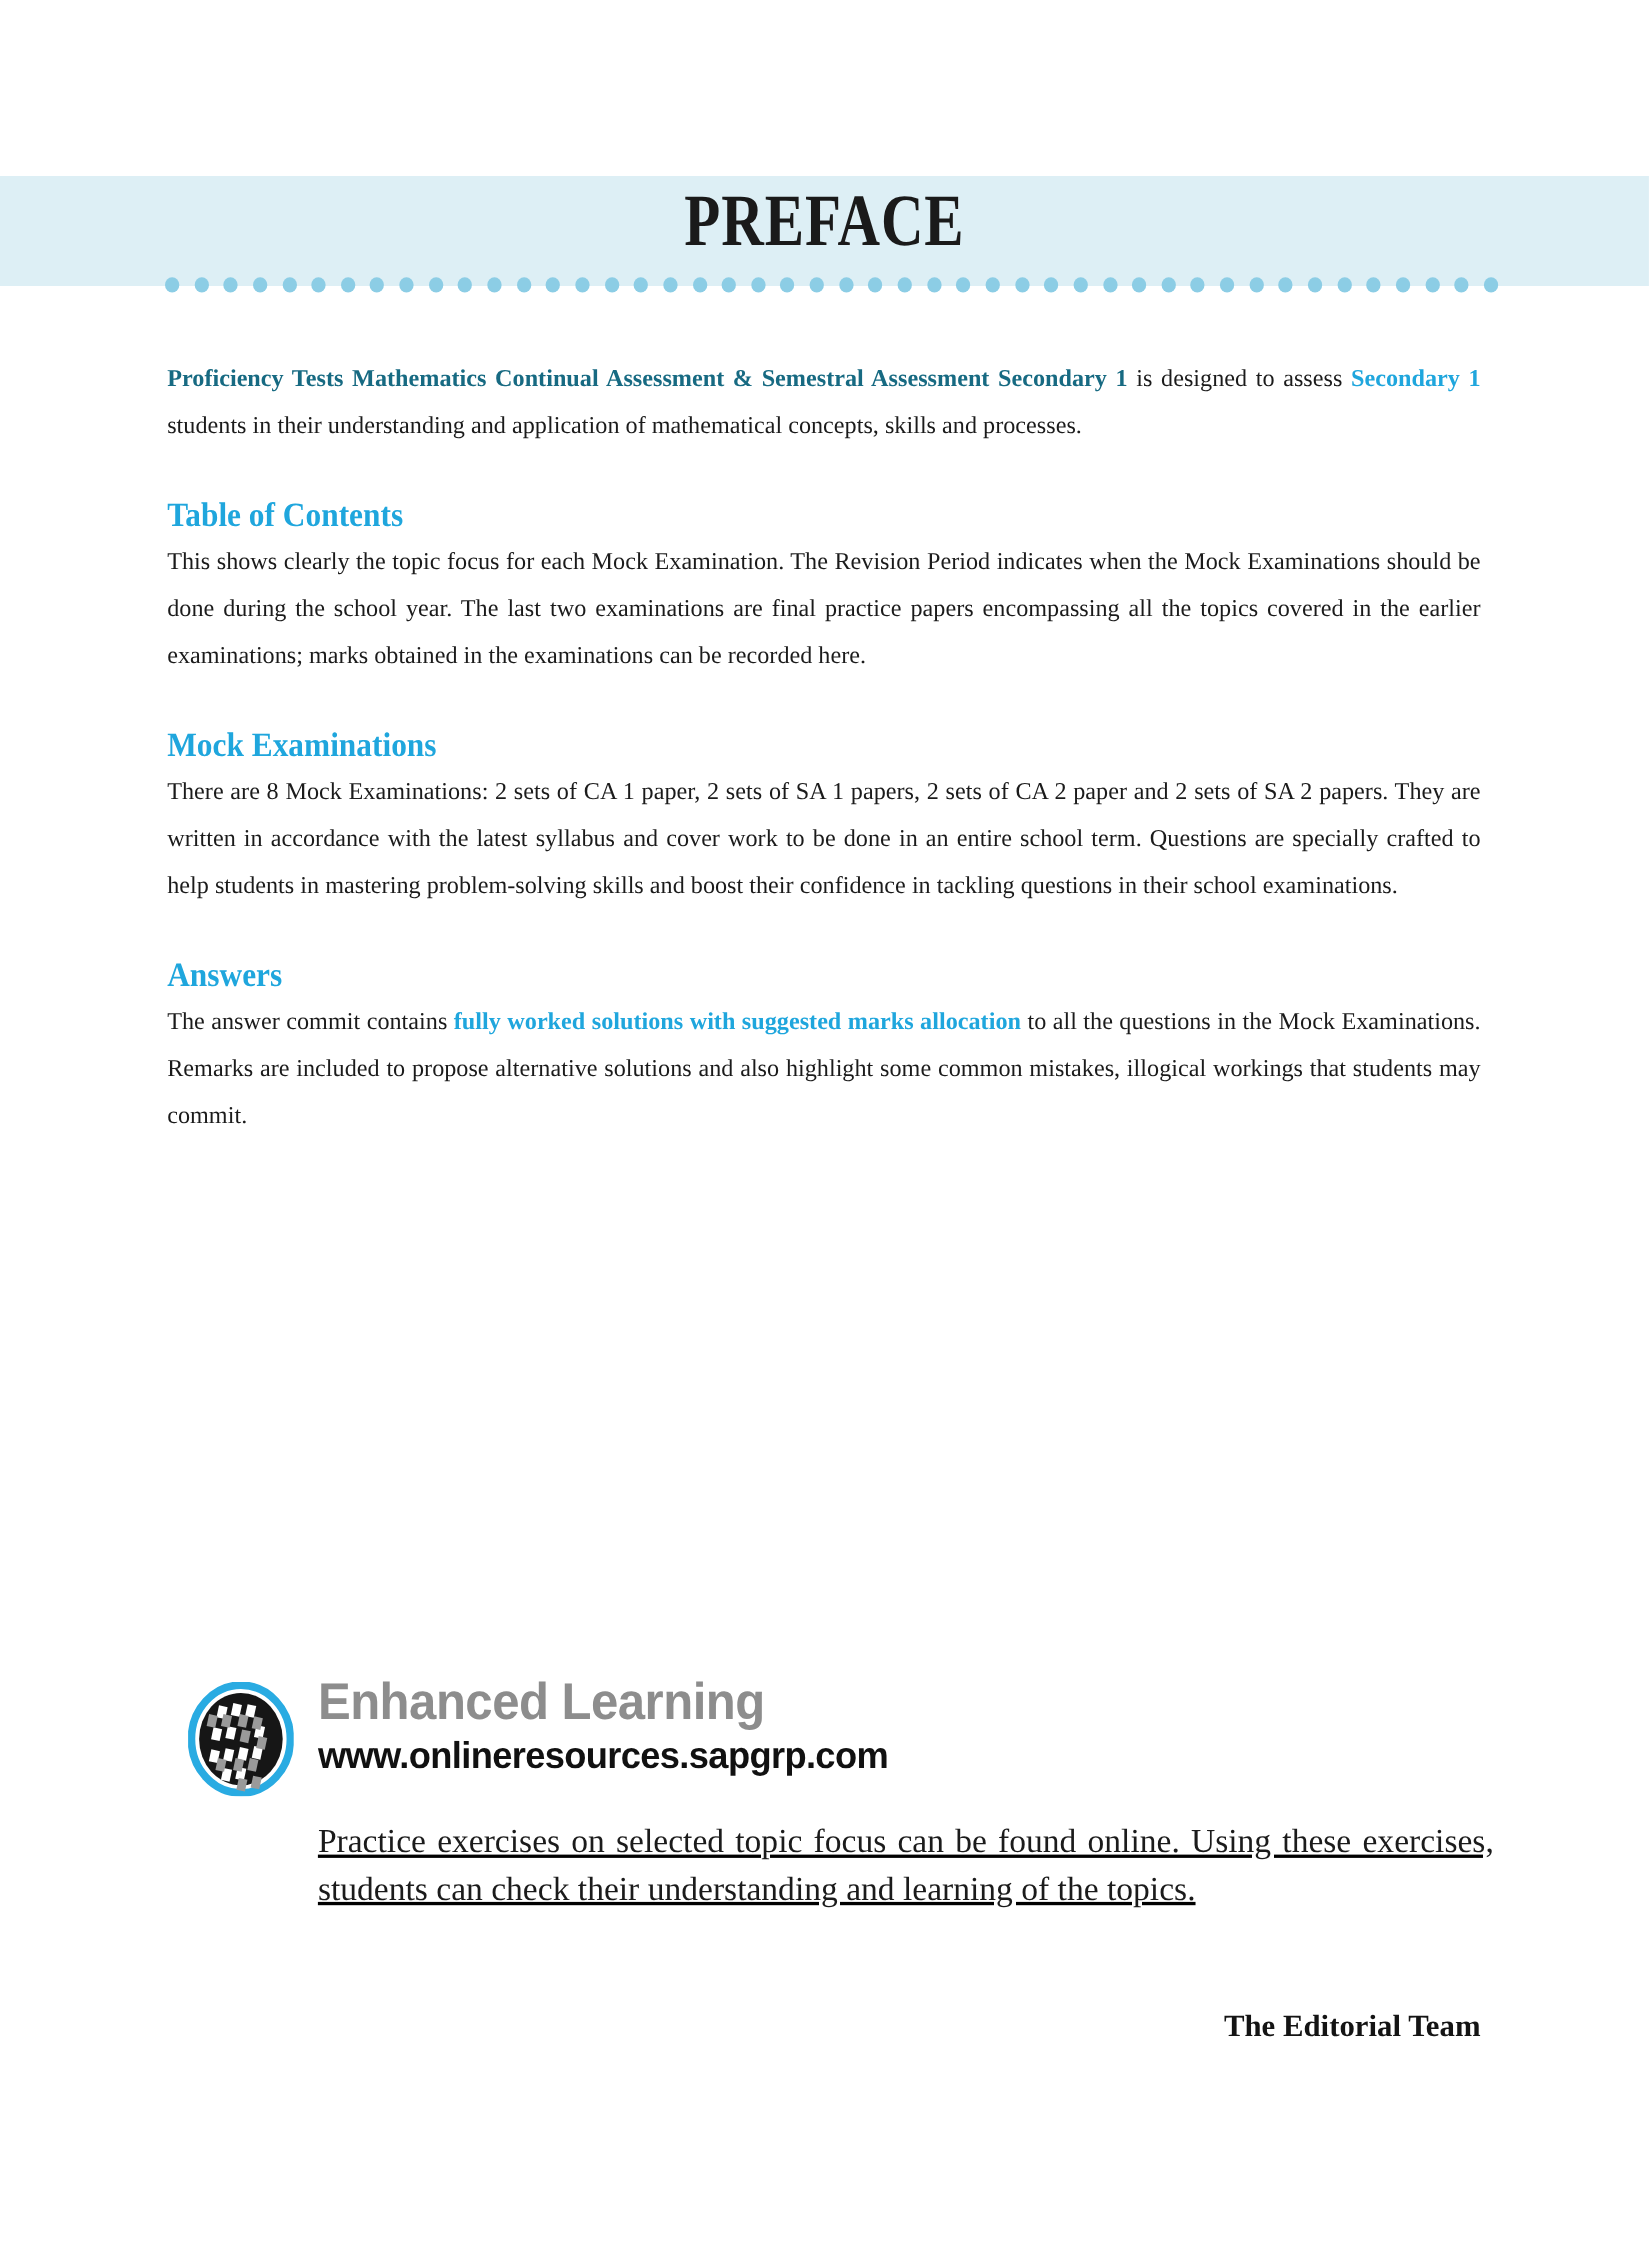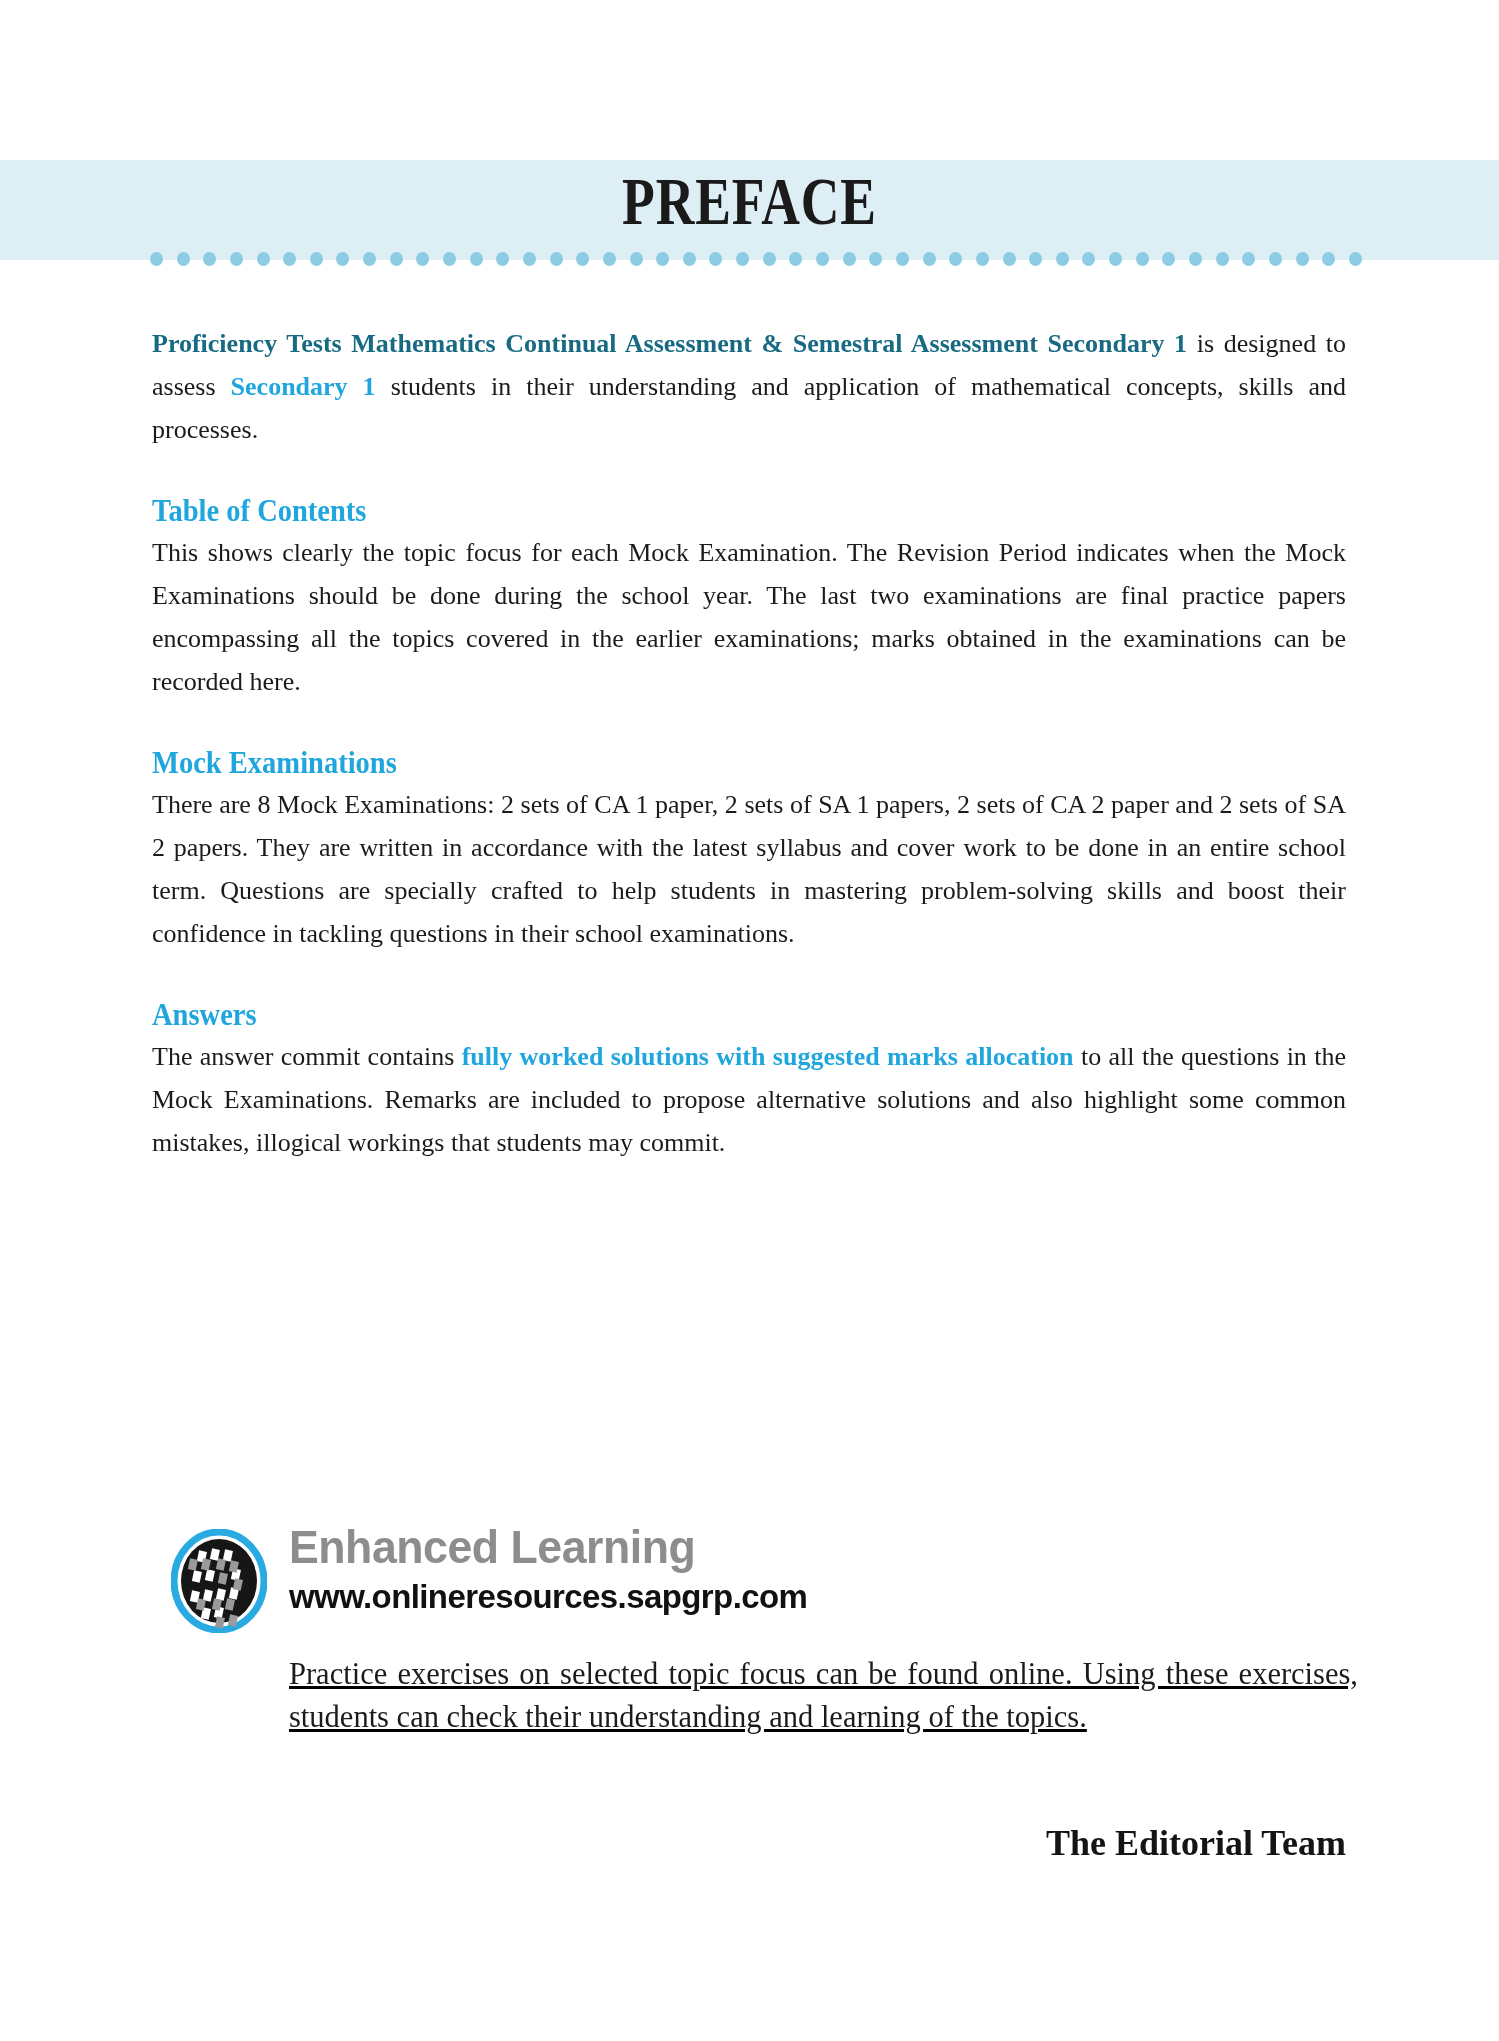--- a/index.html
+++ b/index.html
@@ -60,21 +60,21 @@
   
   .content {
     position: absolute;
     left: 152px;
     top: 322px;
     width: 1194px;
   }
 
   p.body {
     margin: 0;
-    font-size: 26px;
+    font-size: 22px;
     line-height: 43px;
     color: #1b1b1b;
     text-align: justify;
     text-justify: inter-word;
     font-family: "Liberation Serif", "DejaVu Serif", serif;
   }
   p.body.lastline-left {
     text-align-last: left;
   }
   .gap-md { height: 40px; }
@@ -157,21 +157,21 @@
     text-align-last: left;
     font-family: "Liberation Serif", "DejaVu Serif", serif;
   }
 
   .signature {
     position: absolute;
     left: 152px;
     top: 1822px;
     width: 1194px;
     text-align: right;
-    font-size: 36px;
+    font-size: 28px;
     line-height: 42px;
     font-weight: bold;
     color: #141414;
     font-family: "Liberation Serif", "DejaVu Serif", serif;
   }
 </style>
 </head>
 <body>
 
 <div class="banner">

